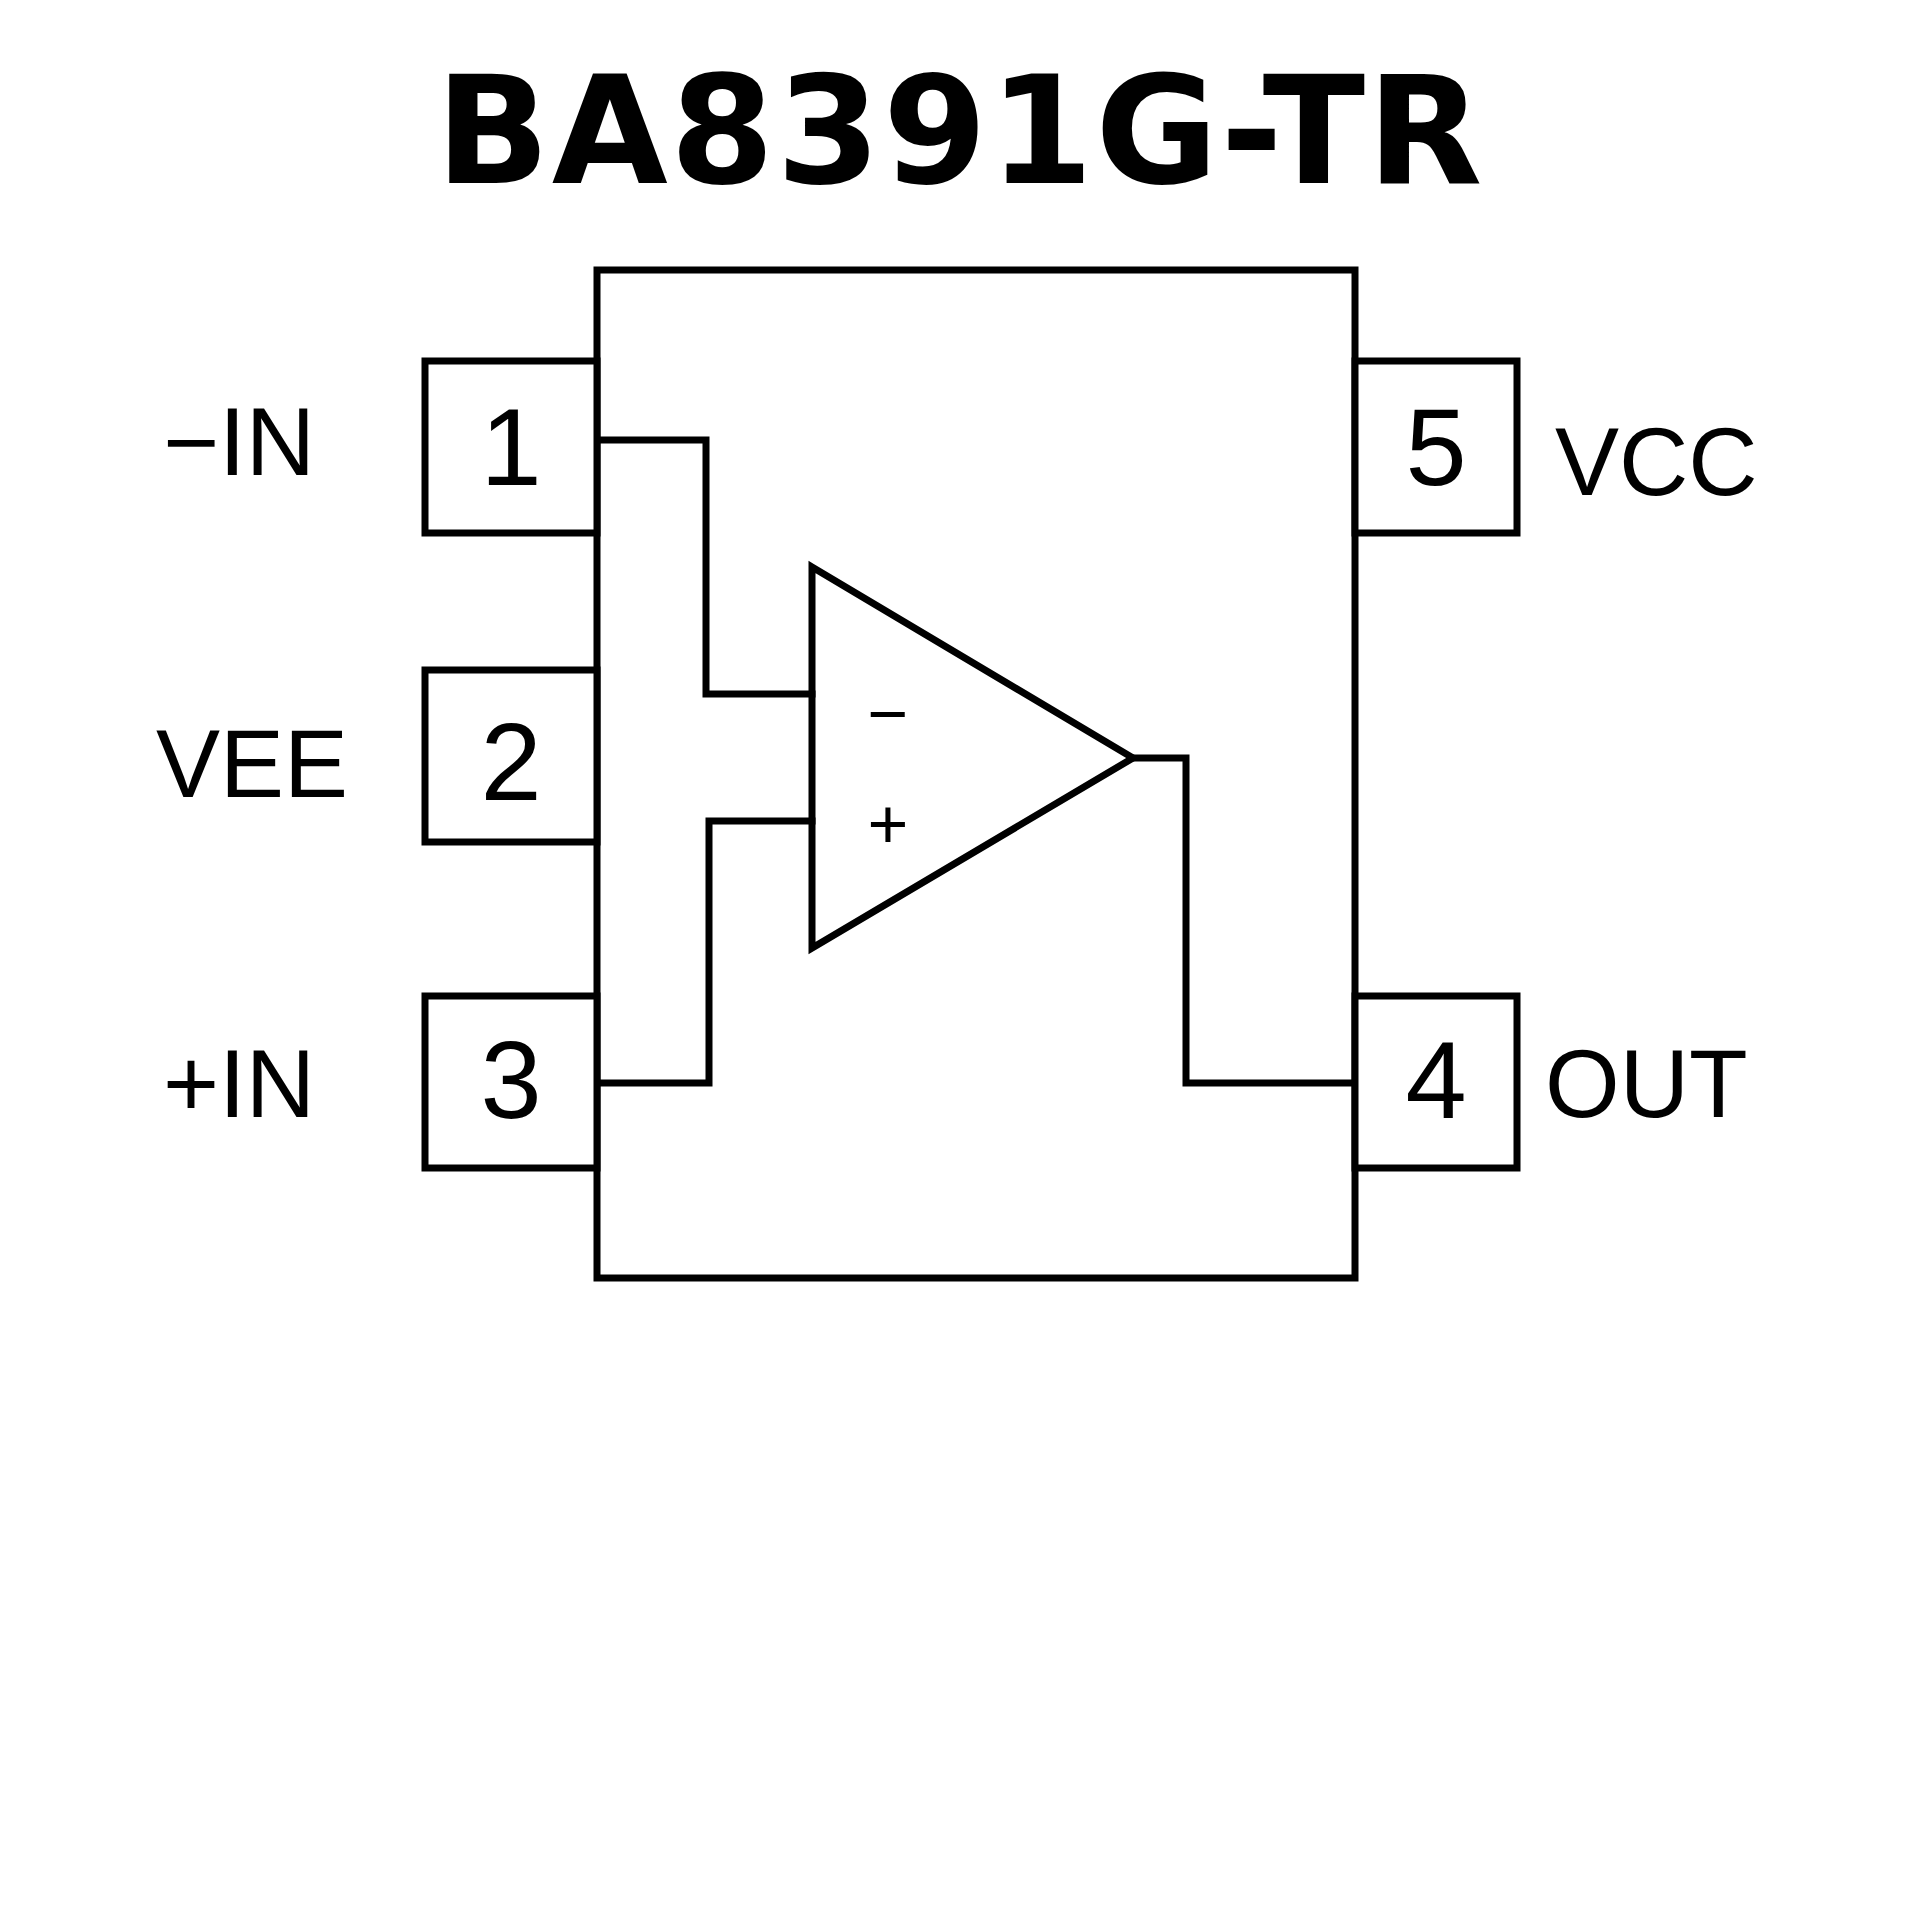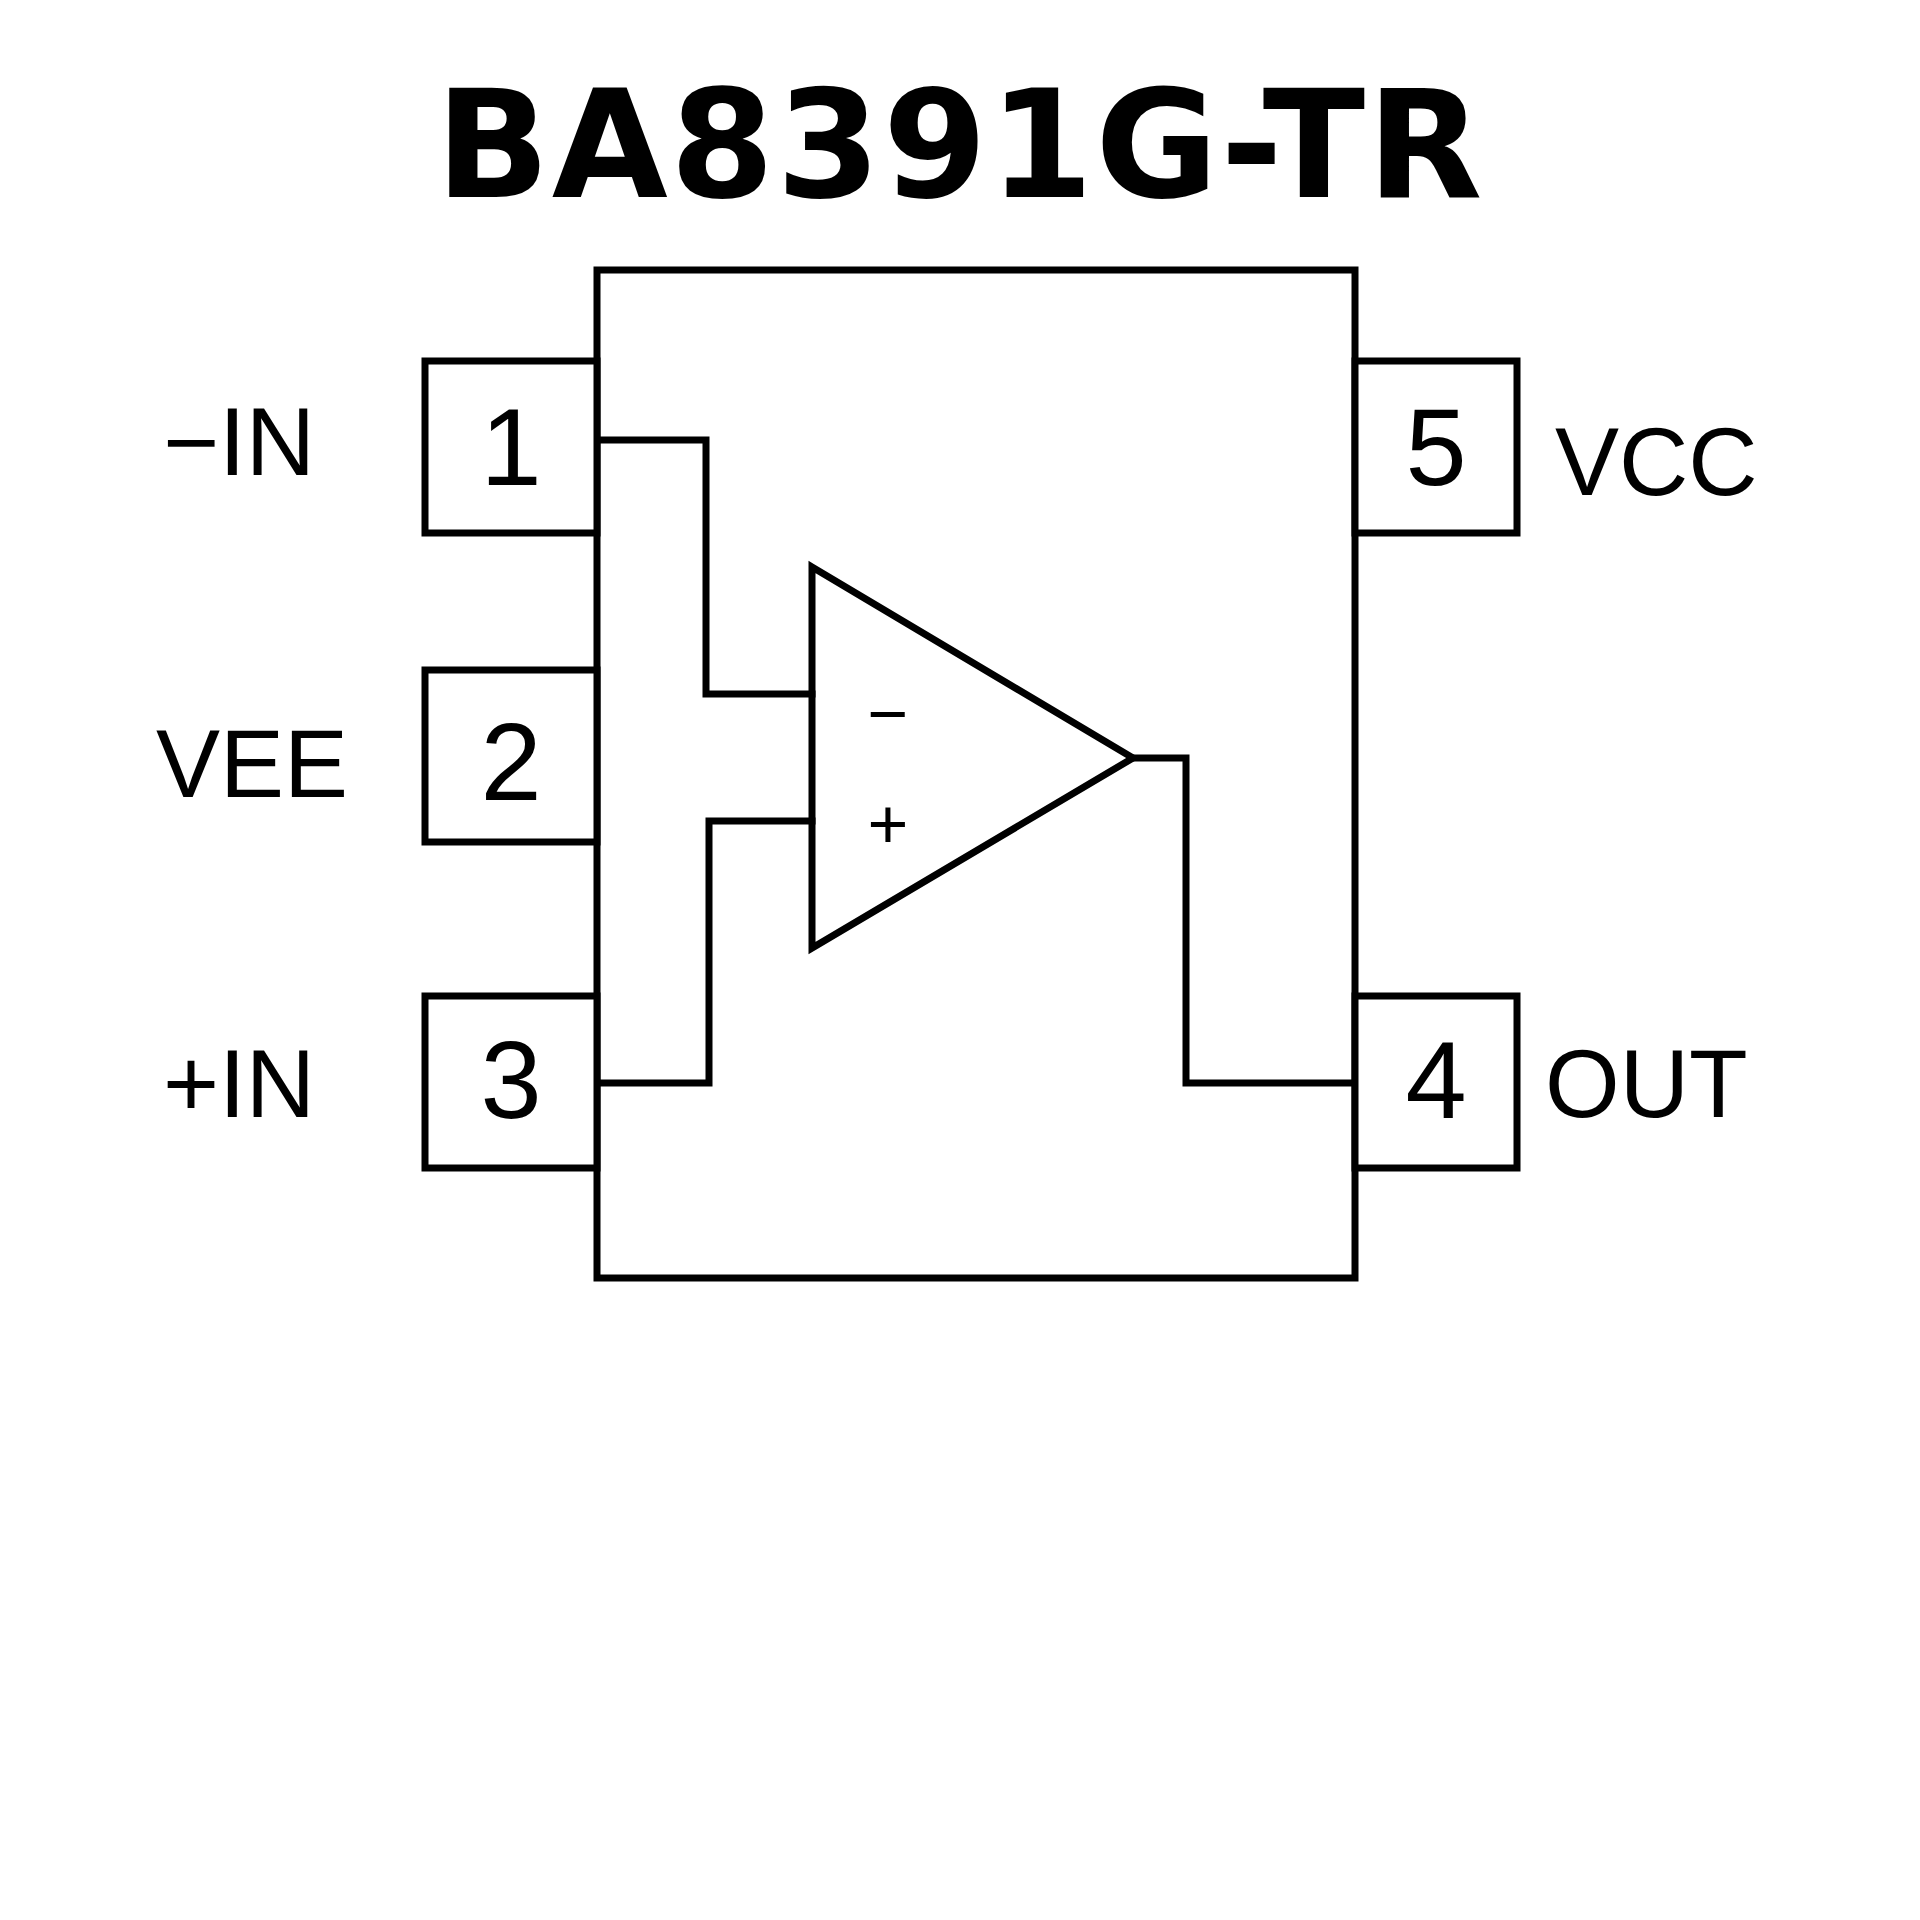--- a/index.html
+++ b/index.html
@@ -1,18 +1,18 @@
 <!DOCTYPE html>
 <html><head>
 <meta charset="utf-8">
 <style>
   html, body { margin: 0; padding: 0; background: #ffffff; }
   body { width: 1920px; height: 1920px; position: relative; overflow: hidden; }
   .title {
-    position: absolute; left: 0; top: 70px; width: 1920px; text-align: center;
+    position: absolute; left: 0; top: 56px; width: 1920px; text-align: center;
     font-family: "DejaVu Sans", sans-serif; font-weight: bold; font-size: 150px;
     letter-spacing: 2px; color: #000000; line-height: 1;
   }
   svg { position: absolute; left: 0; top: 0; }
   .pin-label { font-family: "Liberation Sans", sans-serif; font-size: 96px; fill: #000000; }
   .pin-num { font-family: "Liberation Sans", sans-serif; font-size: 110px; fill: #000000; }
   .sign { font-family: "Liberation Sans", sans-serif; font-size: 70px; fill: #000000; }
   .stroke { fill: none; stroke: #000000; stroke-width: 7; stroke-linejoin: miter; stroke-linecap: square; }
   .box { fill: #ffffff; stroke: #000000; stroke-width: 7; }
 </style>

